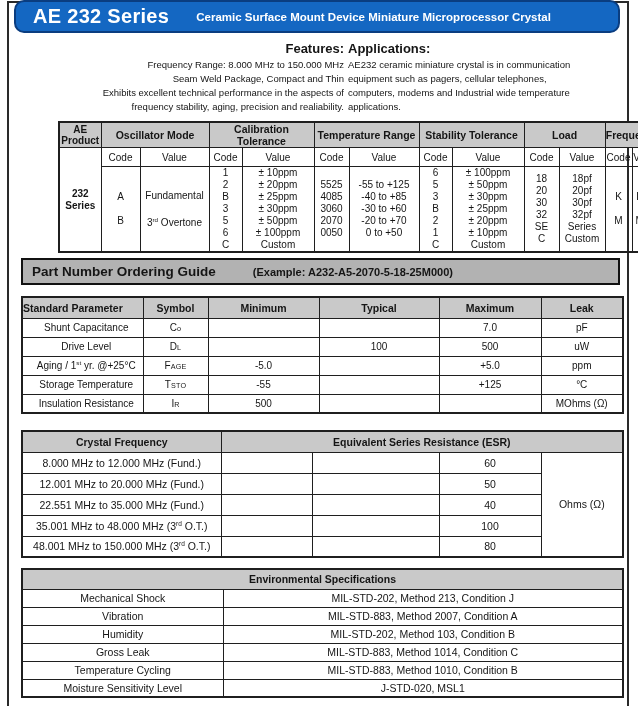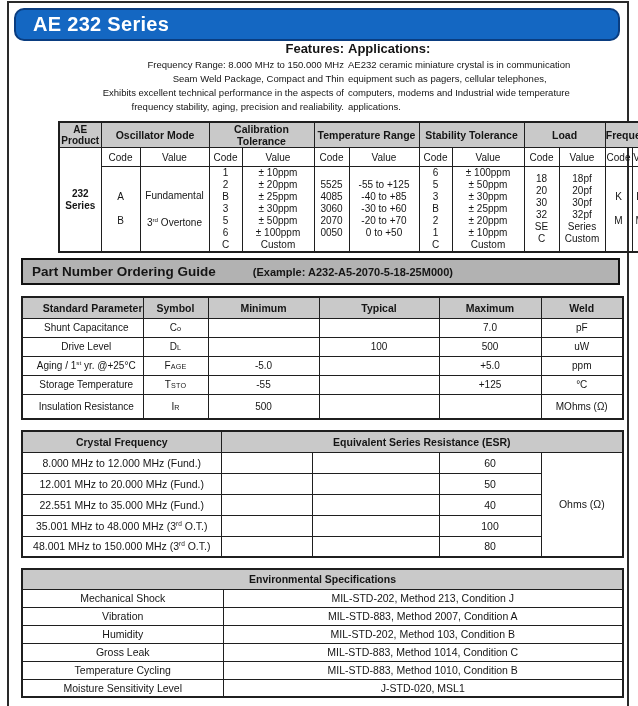--- a/index.html
+++ b/index.html
@@ -7,21 +7,21 @@
     width:638px;height:706px;position:relative;overflow:hidden;
     background:#ffffff;color:#151515;
     font-family:"Liberation Sans","DejaVu Sans",sans-serif;
   }
   .page-frame{
     position:absolute;left:7px;top:1px;width:622px;height:714px;
     border:2px solid #2a2a2a;box-sizing:border-box;
   }
   
   .banner{
-    position:absolute;left:14px;top:8px;width:606px;height:33px;
+    position:absolute;left:14px;top:0;width:606px;height:33px;
     box-sizing:border-box;background:#1467c2;border:2px solid #0a3d80;
     border-radius:10px;display:flex;align-items:center;color:#ffffff;
   }
   .banner-title{font-size:20px;font-weight:bold;margin-left:17px;white-space:nowrap;letter-spacing:0.3px;}
   .banner-sub{font-size:11.5px;font-weight:bold;margin-left:27px;white-space:nowrap;}
   
   .sec{position:absolute;top:41px;}
   .sec-features{left:22px;width:322px;text-align:right;}
   .sec-apps{left:348px;width:268px;}
   .sec-head{font-size:13px;font-weight:bold;margin-bottom:2px;}
@@ -59,20 +59,21 @@
   #env-table td{font-size:10.5px;}
   .osc-gap{margin-top:16px;}
 </style>
 </head>
 <body>
 
 <div class="page-frame"></div>
 
 <div class="banner">
   <span class="banner-title">AE 232 Series</span>
+  <span class="banner-sub">Ceramic Surface Mount Device Miniature Microprocessor Crystal</span>
 </div>
 
 <div class="sec sec-features">
   <div class="sec-head">Features:</div>
   <div class="sec-body">Frequency Range: 8.000 MHz to 150.000 MHz
 Seam Weld Package, Compact and Thin
 Exhibits excellent technical performance in the aspects of
 frequency stability, aging, precision and realiability.</div>
 </div>
 <div class="sec sec-apps">
@@ -225,26 +226,26 @@
   <colgroup>
     <col style="width:121px">
       <col style="width:65px">
       <col style="width:111px">
     <col style="width:120px">
       <col style="width:102px">
       <col style="width:82px">
   </colgroup>
   <tbody>
       <tr style="height:21px">
-    <th class="gray left" style="text-align:right;padding-left:0 !important">Standard Parameter</th>
+    <th class="gray left" style="text-align:left;padding-left:0 !important">Standard Parameter</th>
     <th class="gray">Symbol</th>
     <th class="gray">Minimum</th>
     <th class="gray">Typical</th>
     <th class="gray">Maximum</th>
-    <th class="gray">Weld</th>
+    <th class="gray">Leak</th>
   </tr>
   <tr style="height:19px">
     <td class="left">Shunt Capacitance</td>
     <td><span>C</span><span class="sub">o</span></td>
     <td></td>
     <td></td>
     <td>7.0</td>
     <td>pF</td>
   </tr>
   <tr style="height:19px">
@@ -264,21 +265,21 @@
     <td>ppm</td>
   </tr>
   <tr style="height:19px">
     <td class="left">Storage Temperature</td>
     <td><span>T</span><span class="sub">STO</span></td>
     <td>-55</td>
     <td></td>
     <td>+125</td>
     <td>°C</td>
   </tr>
-  <tr style="height:25px">
+  <tr style="height:19px">
     <td class="left">Insulation Resistance</td>
     <td><span>I</span><span class="sub">R</span></td>
     <td>500</td>
     <td></td>
     <td></td>
     <td>MOhms (Ω)</td>
   </tr>
 </tbody>
   </table>
 

